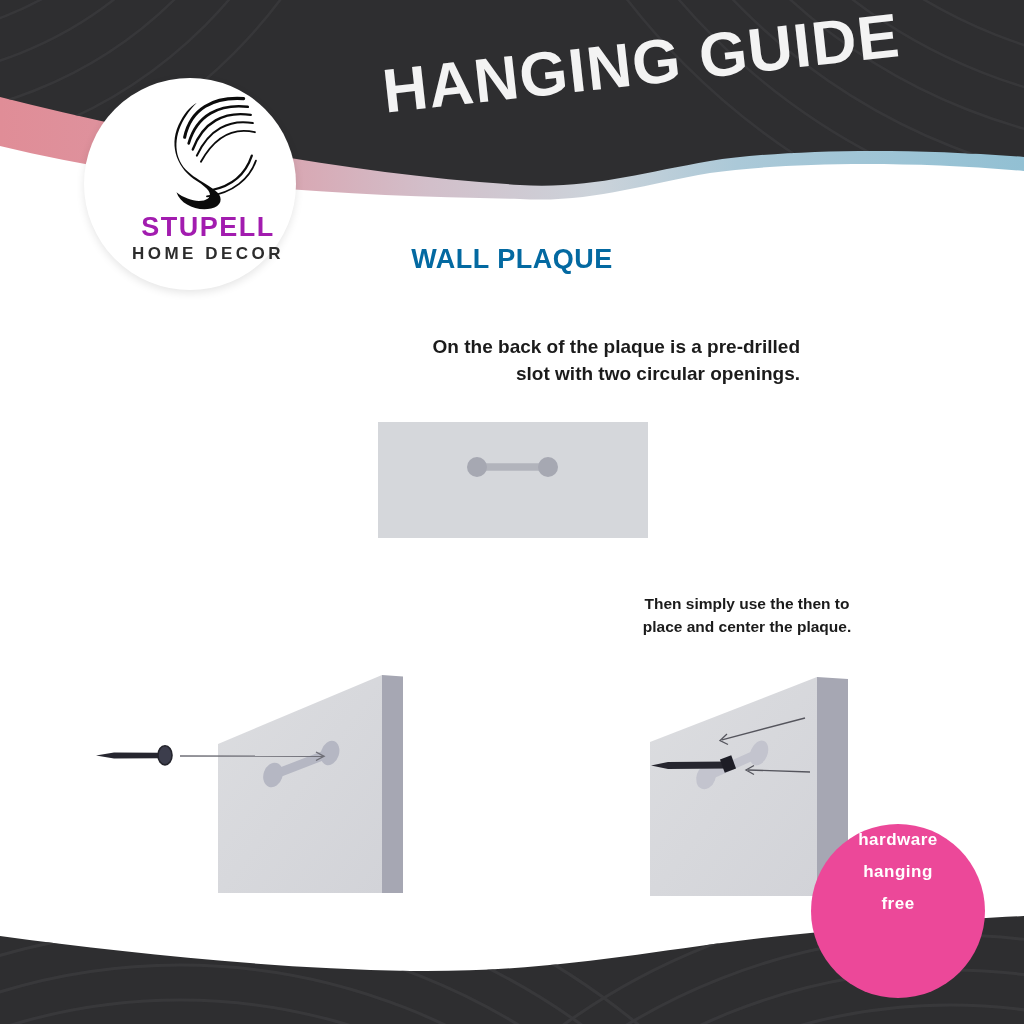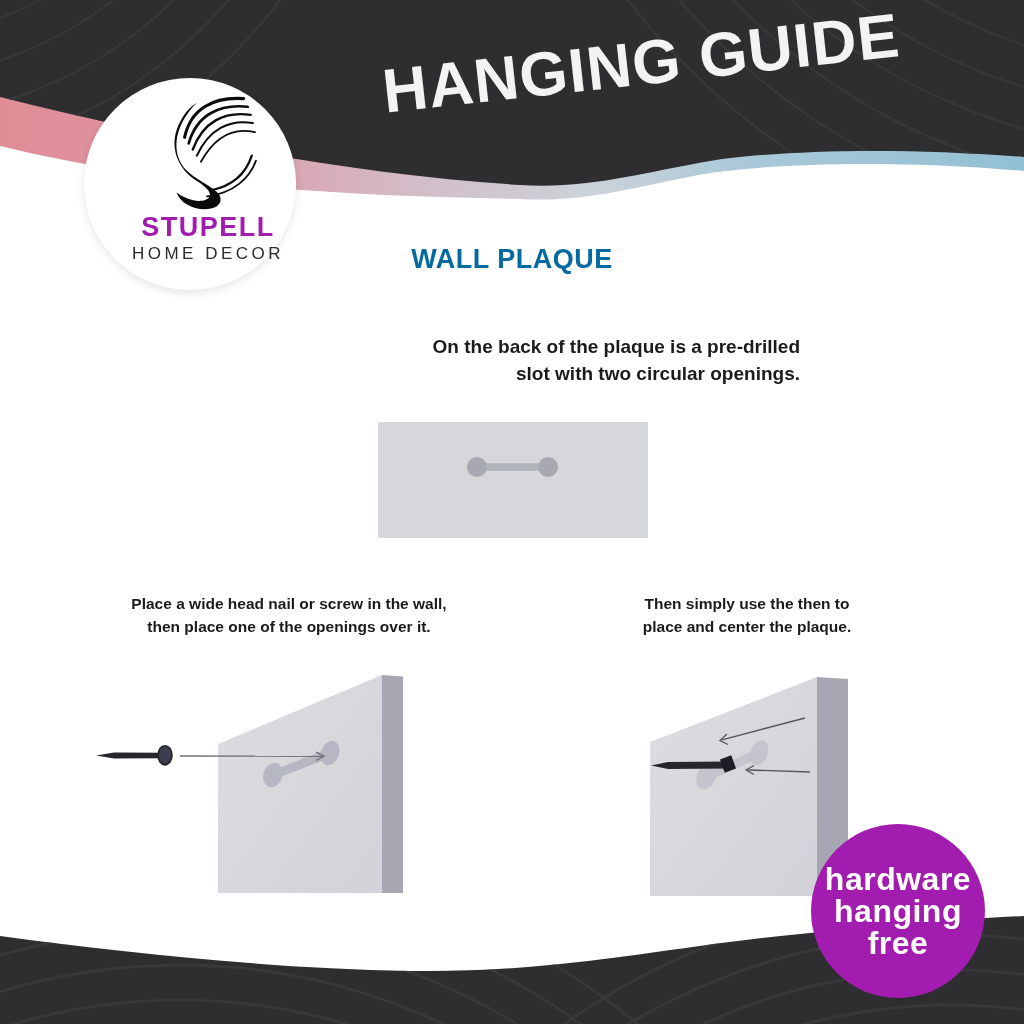--- a/index.html
+++ b/index.html
@@ -23,43 +23,43 @@
     position:absolute;left:84px;top:78px;width:212px;height:212px;
     border-radius:50%;background:#ffffff;box-shadow:0 3px 8px rgba(0,0,0,0.10);
   }
   .logo-svg{position:absolute;left:66px;top:6px;}
   .brand-name{
     position:absolute;left:34px;top:134px;width:180px;text-align:center;
     font-size:27px;font-weight:700;letter-spacing:1.5px;color:#a21caf;
   }
   .brand-tagline{
     position:absolute;left:34px;top:166px;width:180px;text-align:center;
-    font-size:17px;font-weight:400;letter-spacing:3.5px;color:#2c2c2c;
+    font-size:17px;font-weight:700;letter-spacing:3.5px;color:#2c2c2c;
   }
 
   .subtitle{
     position:absolute;left:212px;top:244px;width:600px;text-align:center;
     font-size:27px;font-weight:700;letter-spacing:0.5px;color:#0369a1;
   }
   .intro{
     position:absolute;left:200px;top:333px;width:600px;text-align:right;
     font-size:19px;font-weight:700;line-height:27px;color:#1b1b1b;
   }
   .caption{
     position:absolute;top:593px;width:400px;text-align:center;
     font-size:15.5px;font-weight:700;line-height:22.5px;color:#1b1b1b;
   }
   .caption.left{left:89px;}
   .caption.right{left:547px;}
 
   .badge{
     position:absolute;left:811px;top:824px;width:174px;height:174px;
-    border-radius:50%;background:#a21caf;color:#ffffff;text-align:center;
-    display:flex;flex-direction:column;justify-content:center;
-    font-size:32px;font-weight:700;line-height:32px;letter-spacing:0.5px;
+    border-radius:50%;background:#ec4899;color:#ffffff;text-align:center;
+    display:flex;flex-direction:column;justify-content:flex-start;
+    font-size:17px;font-weight:700;line-height:32px;letter-spacing:0.5px;
   }
 </style>
 </head>
 <body>
 
 <div class="canvas">
 
   <svg class="abs" style="left:0;top:0" width="1024" height="1024" viewBox="0 0 1024 1024">
     <defs>
       <linearGradient id="ribbonGrad" x1="0" y1="0" x2="1024" y2="0" gradientUnits="userSpaceOnUse">
@@ -140,24 +140,20 @@
 
   <svg class="abs" style="left:378px;top:422px" width="270" height="116" viewBox="0 0 270 116">
     <rect x="0" y="0" width="270" height="116" fill="#d5d7db"></rect>
     <g>
       <line x1="99" y1="45" x2="170" y2="45" stroke="#b2b4bc" stroke-width="7.5"></line>
       <circle cx="99" cy="45" r="10" fill="#a6a8b2"></circle>
       <circle cx="170" cy="45" r="10" fill="#a6a8b2"></circle>
     </g>
   </svg>
 
-  <div class="caption left">
-    <div>Place a wide head nail or screw in the wall,</div>
-    <div>then place one of the openings over it.</div>
-  </div>
   <div class="caption right">
     <div>Then simply use the then to</div>
     <div>place and center the plaque.</div>
   </div>
 
   <svg class="abs" style="left:80px;top:660px" width="340" height="250" viewBox="0 0 340 250">
     <defs>
       <linearGradient id="faceGrad1" x1="0" y1="0" x2="1" y2="1">
         <stop offset="0" stop-color="#dcdde0"></stop>
           <stop offset="1" stop-color="#d2d3d8"></stop>

